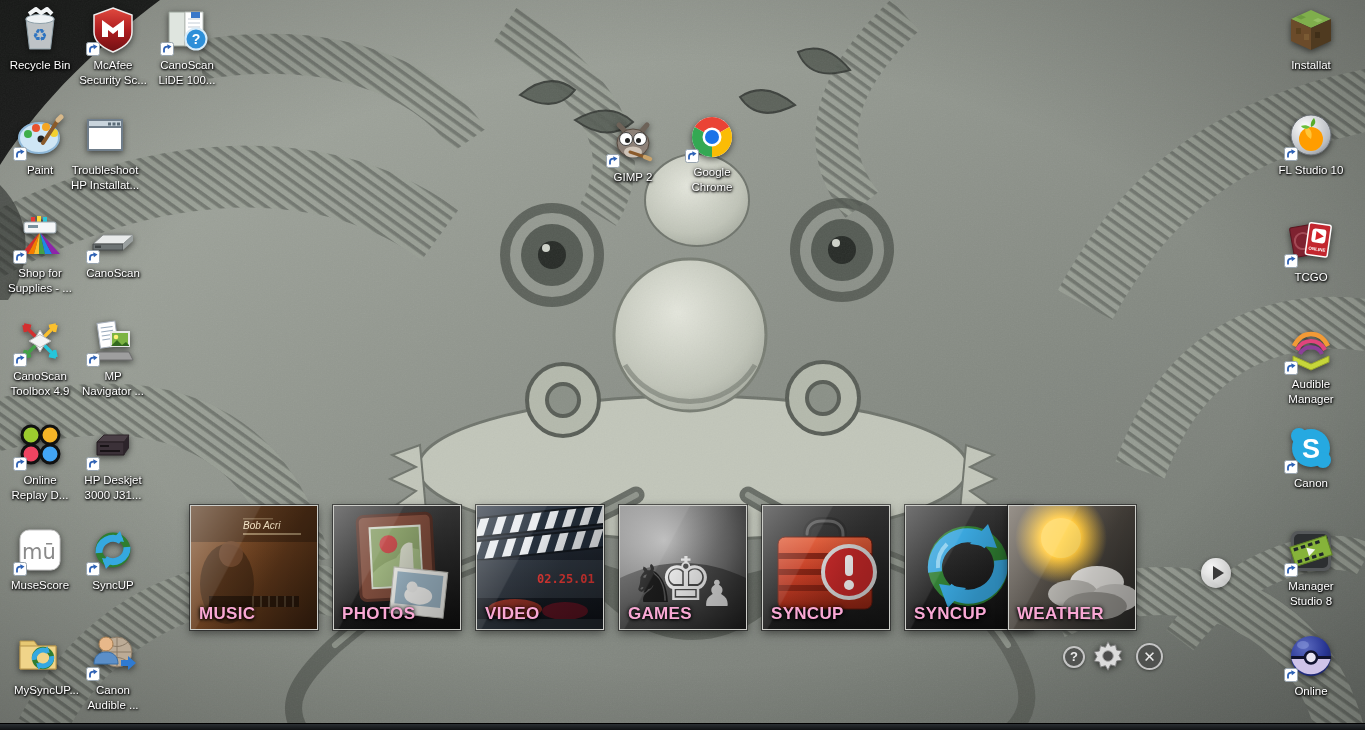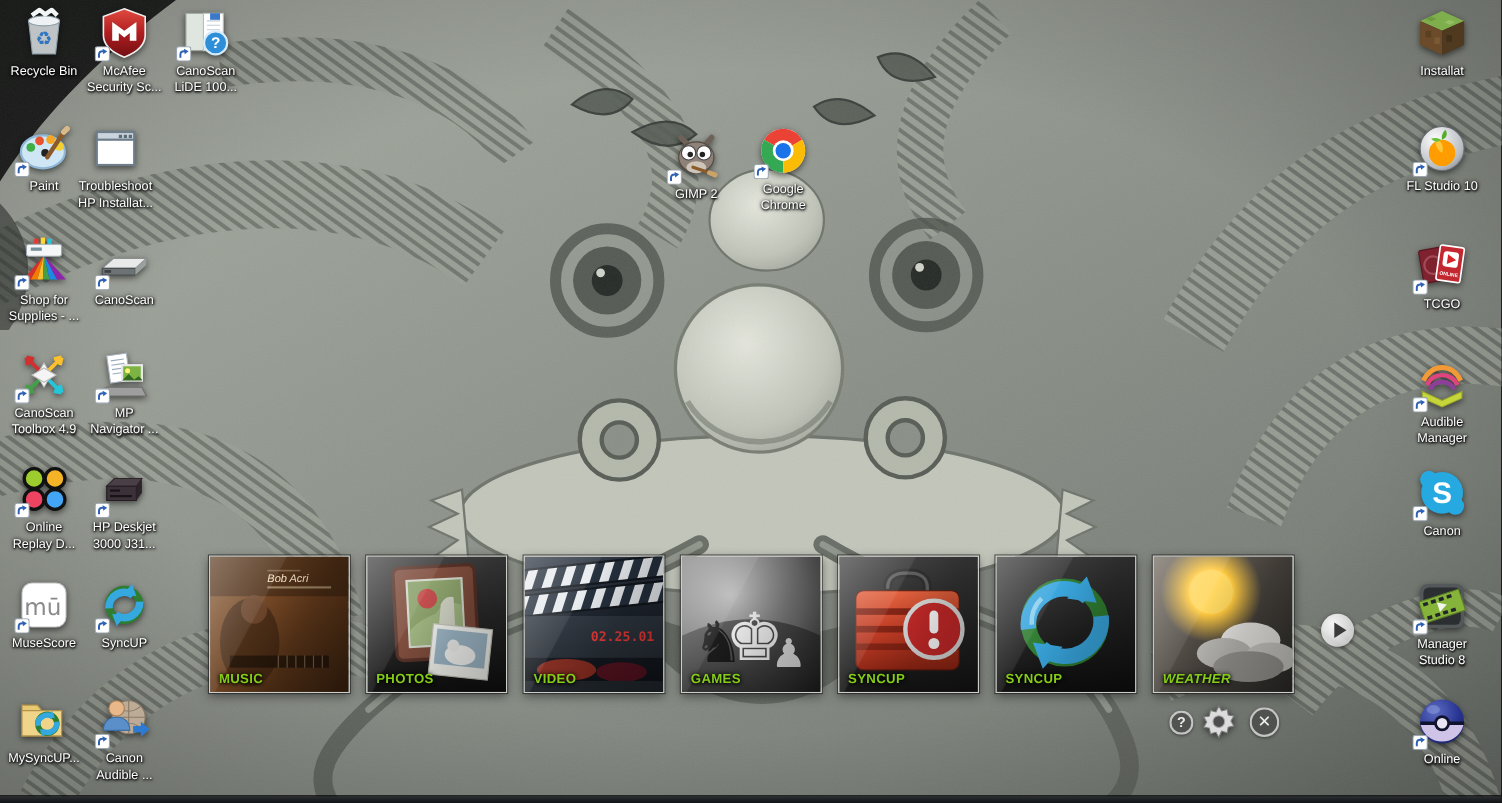--- a/index.html
+++ b/index.html
@@ -14,21 +14,21 @@
   .shortcut{position:absolute;left:-3px;bottom:-2px;width:14px;height:14px;}
   .shortcut svg{width:14px;height:14px;}
   .dicon-label{margin-top:4px;font-size:11.5px;line-height:14.5px;color:#fff;
     text-shadow:0 1px 2px #000,0 0 4px rgba(0,0,0,.9),1px 1px 2px rgba(0,0,0,.8);}
   .dicon-label span{display:block;}
 
   
   .tile{position:absolute;top:505px;width:126px;height:123px;overflow:hidden;cursor:pointer;
     border:1px solid #cdcec9;box-shadow:0 0 0 1px rgba(30,30,30,.65),0 3px 9px rgba(0,0,0,.5);}
   .tile svg.art{position:absolute;left:0;top:0;width:100%;height:100%;}
-  .tile-label{position:absolute;left:8px;bottom:5px;font-weight:bold;font-size:12px;color:#84cc16;
+  .tile-label{position:absolute;left:8px;bottom:5px;font-weight:bold;font-size:17px;color:#f9a8d4;
     letter-spacing:.3px;text-shadow:0 1px 3px #000,0 0 5px #000;z-index:2;}
   .tile::after{content:"";position:absolute;inset:0;pointer-events:none;
     background:linear-gradient(118deg,rgba(255,255,255,.30) 0%,rgba(255,255,255,.10) 36%,
       rgba(255,255,255,.02) 37%,rgba(0,0,0,.16) 62%,rgba(0,0,0,.30) 100%);}
 
   
   #play-button{position:absolute;left:1201px;top:558px;width:30px;height:30px;border-radius:50%;
     background:radial-gradient(circle at 35% 30%,rgba(252,252,252,.95),rgba(195,195,195,.85));
     box-shadow:0 1px 4px rgba(0,0,0,.5);cursor:pointer;}
   #play-button .tri{position:absolute;left:12px;top:8px;width:0;height:0;
@@ -367,21 +367,21 @@
             <path d="M17 43l-4-11 12 2z" fill="#35a8e0"></path>
           </svg><div class="shortcut"><svg viewBox="0 0 14 14">
               <rect x=".5" y=".5" width="13" height="13" rx="2" fill="#fff" stroke="#98a4ae"></rect>
               <path d="M4 10.5V7.6C4 5.6 5.4 4.6 7.4 4.6h1" fill="none" stroke="#2f62b5" stroke-width="1.8"></path>
               <path d="M7.2 2.3l4.3 2.2-3.6 2.8z" fill="#2f62b5"></path>
             </svg></div></div>
         <div class="dicon-label">
           <span>SyncUP</span>
         </div>
       </div>
-      <div class="dicon" style="left: 1px; top: 631px;">
+      <div class="dicon" style="left: 1px; top: 631px; text-align: right;">
         <div class="dicon-img"><svg viewBox="0 0 48 48">
             <path d="M4 10h14l4 5h18v23H4z" fill="#e7c873" stroke="#b3924a"></path>
             <path d="M4 15h36v23H4z" fill="#f0d489" stroke="#b3924a"></path>
             <g transform="translate(27 27) scale(.62)">
               <circle cx="0" cy="0" r="14" fill="none" stroke="#2f7d31" stroke-width="8"></circle>
               <path d="M-14 3a14 14 0 0 1 22-13" fill="none" stroke="#35a8e0" stroke-width="8"></path>
               <path d="M14-3a14 14 0 0 1-22 13" fill="none" stroke="#35a8e0" stroke-width="8"></path>
               <path d="M7-19l4 11-12-2z" fill="#35a8e0"></path>
               <path d="M-7 19l-4-11 12 2z" fill="#35a8e0"></path>
             </g>
@@ -731,21 +731,21 @@
             <circle cx="62" cy="60" r="33" fill="none" stroke="#2f7d31" stroke-width="14"></circle>
             <path d="M29 66a33 33 0 0 1 54-29" fill="none" stroke="#37a5dd" stroke-width="14"></path>
             <path d="M95 54a33 33 0 0 1-54 29" fill="none" stroke="#37a5dd" stroke-width="14"></path>
             <path d="M82 18l9 24-27-4z" fill="#37a5dd"></path>
             <path d="M42 102l-9-24 27 4z" fill="#37a5dd"></path>
             <path d="M32 62a30 30 0 0 1 9-24" fill="none" stroke="#9fd8f2" stroke-width="4" opacity=".8"></path>
           </svg>
         </div>
         <div class="tile-label">SYNCUP</div>
       </div>
-      <div class="tile" style="left: 1048px; font-style: italic;">
+      <div class="tile" style="left: 1008px;">
         <div>
           <svg class="art" viewBox="0 0 126 123" preserveAspectRatio="none">
             <defs>
               <linearGradient id="weg1" x1="0" y1="0" x2="1" y2="1">
                 <stop offset="0" stop-color="#6b6257"></stop>
                 <stop offset=".5" stop-color="#4a453f"></stop>
                 <stop offset="1" stop-color="#2b2a28"></stop>
               </linearGradient>
               <radialGradient id="sung" cx=".5" cy=".5" r=".5">
                 <stop offset="0" stop-color="#fff6cf"></stop>

